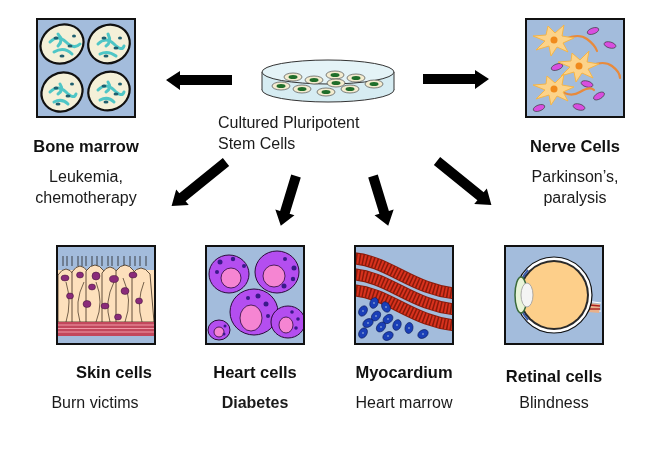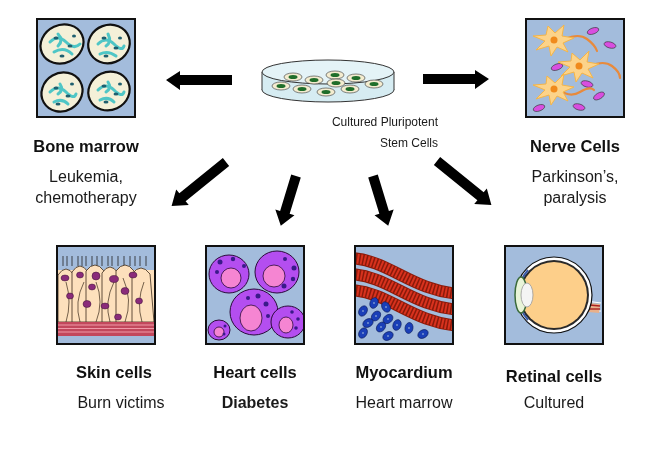--- a/index.html
+++ b/index.html
@@ -1,21 +1,21 @@
 <!DOCTYPE html>
 <html><head>
 <meta charset="utf-8">
 <style>
   html, body { margin: 0; padding: 0; background: #ffffff; }
   body { width: 661px; height: 465px; position: relative; overflow: hidden;
          font-family: "Liberation Sans", sans-serif; color: #111; }
   .abs { position: absolute; }
   .title { font-weight: bold; font-size: 16.5px; text-align: center; width: 180px; line-height: 20px; }
   .sub { font-size: 16px; text-align: center; width: 180px; line-height: 21px; color: #1a1a1a; }
-  .center-label { font-size: 12px; text-align: right; width: 220px; line-height: 21px; color: #1a1a1a; }
+  .center-label { font-size: 16px; text-align: left; width: 220px; line-height: 21px; color: #1a1a1a; }
   svg { position: absolute; left: 0; top: 0; }
 </style>
 </head>
 <body>
 
 <svg width="661" height="465" viewBox="0 0 661 465">
   <defs>
     <clipPath id="clipBone">
         <rect x="37" y="19" width="98" height="98"></rect>
       </clipPath>
@@ -346,22 +346,22 @@
   <div>chemotherapy</div>
 </div>
 
 <div class="abs title" style="left:485px; top:136px;">Nerve Cells</div>
 <div class="abs sub" style="left:485px; top:166px;">
   <div>Parkinson’s,</div>
   <div>paralysis</div>
 </div>
 
 <div class="abs title" style="left:24px; top:362px;">Skin cells</div>
-<div class="abs sub" style="left:31px; top:392px;">Burn victims</div>
+<div class="abs sub" style="left:5px; top:392px;">Burn victims</div>
 
 <div class="abs title" style="left:165px; top:362px;">Heart cells</div>
 <div class="abs sub" style="left:165px; top:392px;font-weight:bold;">Diabetes</div>
 
 <div class="abs title" style="left:314px; top:362px;">Myocardium</div>
 <div class="abs sub" style="left:314px; top:392px;">Heart marrow</div>
 
 <div class="abs title" style="left:464px; top:366px;">Retinal cells</div>
-<div class="abs sub" style="left:464px; top:392px;">Cultured</div>
+<div class="abs sub" style="left:464px; top:392px;">Blindness</div>
 
 </body></html>

